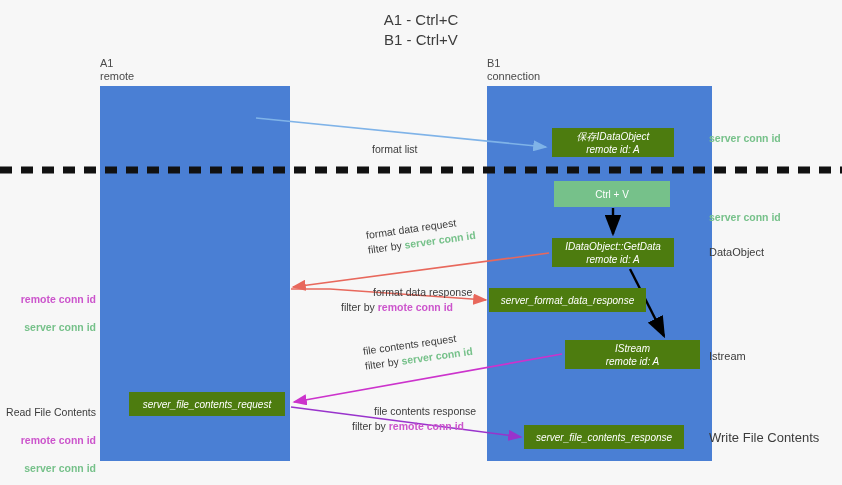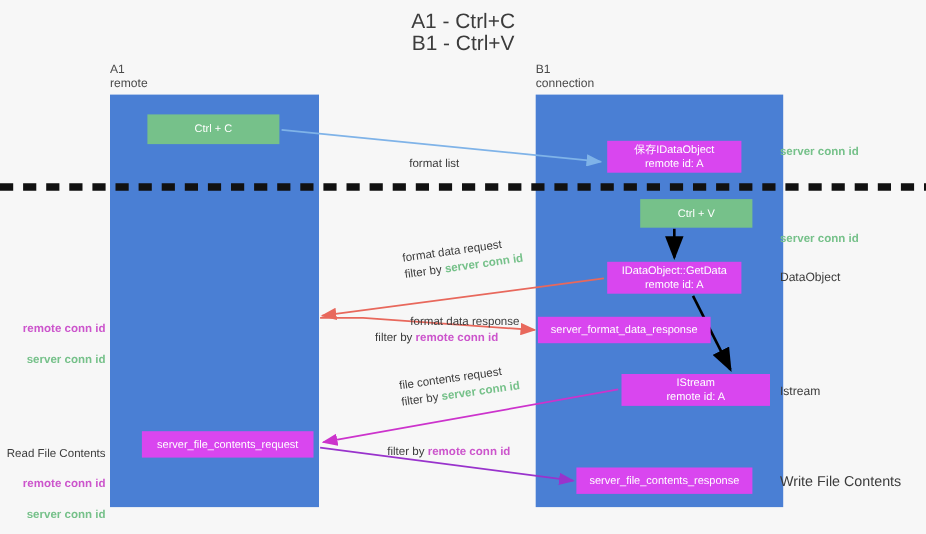--- a/index.html
+++ b/index.html
@@ -22,21 +22,21 @@
     height: 485px;
     background: #f7f7f7;
   }
   .abs { position: absolute; }
 
   
   #title {
     left: 0; top: 10px;
     width: 842px;
     text-align: center;
-    font-size: 19px;
+    font-size: 15px;
     line-height: 20px;
     color: #3c3c3c;
     white-space: pre-line;
   }
 
   
   .lane-head {
     text-align: left;
     font-size: 11px;
     line-height: 13px;
@@ -67,25 +67,25 @@
     align-items: center;
     justify-content: center;
     color: #ffffff;
     font-size: 10px;
     line-height: 13px;
     text-align: center;
     white-space: pre-line;
     padding: 2px 4px;
   }
   .box.green { background: #76c18a; }
-  .box.orange { background: #d946ef; }
+  .box.orange { background: #4d7c0f; font-style: italic; }
 
   
   #box-ctrlc { left: 134px; top: 104px; width: 120px; height: 27px; }
-  #box-ctrlv { left: 554px; top: 181px; width: 102px; height: 26px; margin-left: 28px; }
+  #box-ctrlv { left: 554px; top: 181px; width: 116px; height: 26px; }
   
   #box-idataobject { left: 552px; top: 128px; width: 122px; height: 29px; }
   #box-getdata    { left: 552px; top: 238px; width: 122px; height: 29px; }
   #box-istream    { left: 565px; top: 340px; width: 135px; height: 29px; }
   #box-fmt-resp   { left: 489px; top: 288px; width: 157px; height: 24px; }
   #box-file-resp  { left: 524px; top: 425px; width: 160px; height: 24px; }
   
   #box-fmt-req  { left: 129px; top: 277px; width: 160px; height: 24px; }
   #box-file-req { left: 129px; top: 392px; width: 156px; height: 24px; }
 
@@ -184,21 +184,20 @@
 
     <line x1="562" y1="354" x2="294" y2="402" stroke="#cc33cc" stroke-width="1.6" marker-end="url(#ah-magenta)"></line>
 
     <line x1="291" y1="407" x2="521" y2="437" stroke="#9933cc" stroke-width="1.6" marker-end="url(#ah-purple)"></line>
   </svg>
 
   <svg class="abs" id="divider">
     <line x1="0" y1="4" x2="842" y2="4" stroke="#111111" stroke-width="7" stroke-dasharray="12 9" stroke-linecap="butt"></line>
   </svg>
 
-  <div class="abs box green" id="box-ctrlc">Ctrl + C</div>
   <div class="abs box orange" id="box-idataobject">保存IDataObject
 remote id: A</div>
   <div class="abs box green" id="box-ctrlv">Ctrl + V</div>
   <div class="abs box orange" id="box-getdata">IDataObject::GetData
 remote id: A</div>
   <div class="abs box orange" id="box-istream">IStream
 remote id: A</div>
 
   <div class="abs box orange" id="box-fmt-resp">server_format_data_response</div>
   <div class="abs box orange" id="box-file-req">server_file_contents_request</div>
@@ -232,16 +231,17 @@
     <div style="padding-left:36px">format data response</div>
     <div style="padding-left:4px"><span>filter by </span><b class="purple-txt">remote conn id</b></div>
   </div>
 
   <div class="abs edge-label" id="el-file-req">
     <div>file contents request</div>
     <div><span>filter by </span><b class="green-txt">server conn id</b></div>
   </div>
 
   <div class="abs edge-label" id="el-file-resp">
+    <div style="padding-left:22px">file contents response</div>
     <div style="padding-left:0px"><span>filter by </span><b class="purple-txt">remote conn id</b></div>
   </div>
 
 </div>
 
 </body></html>

